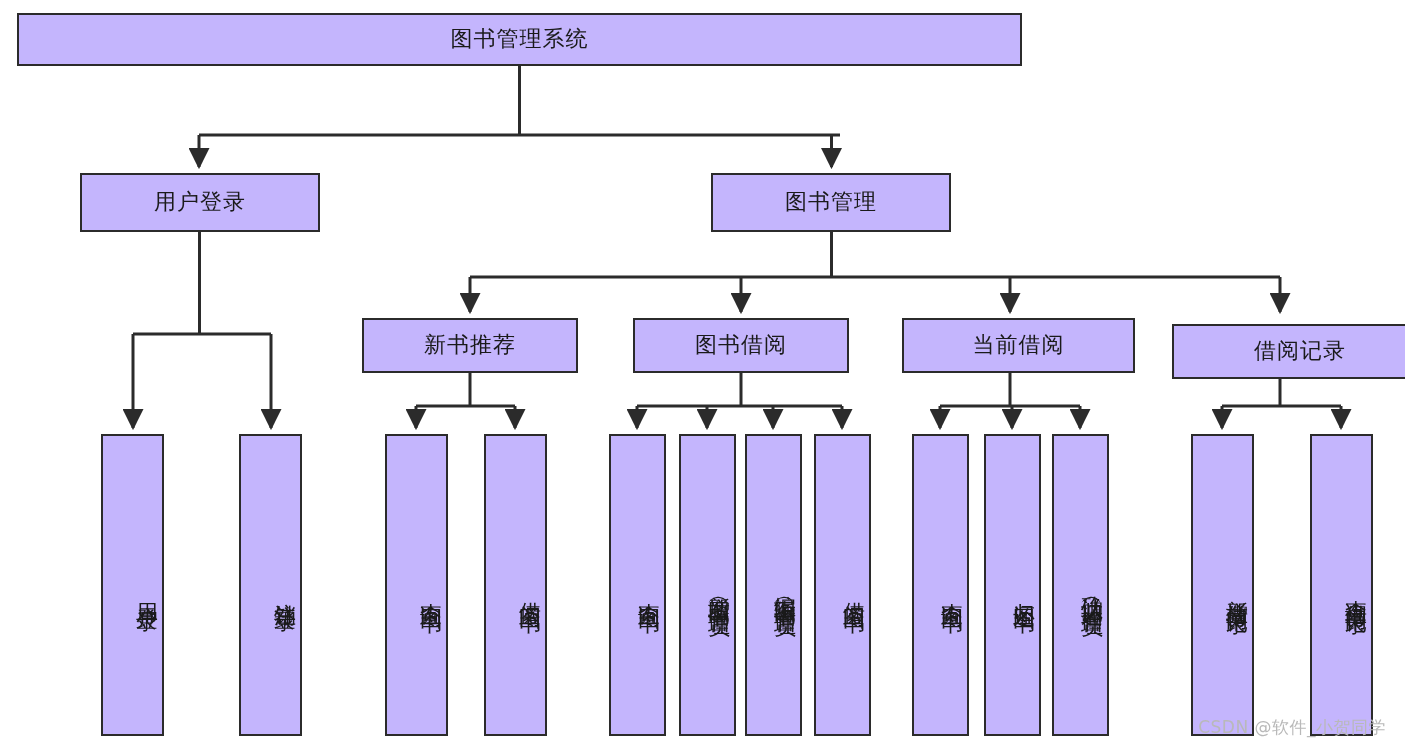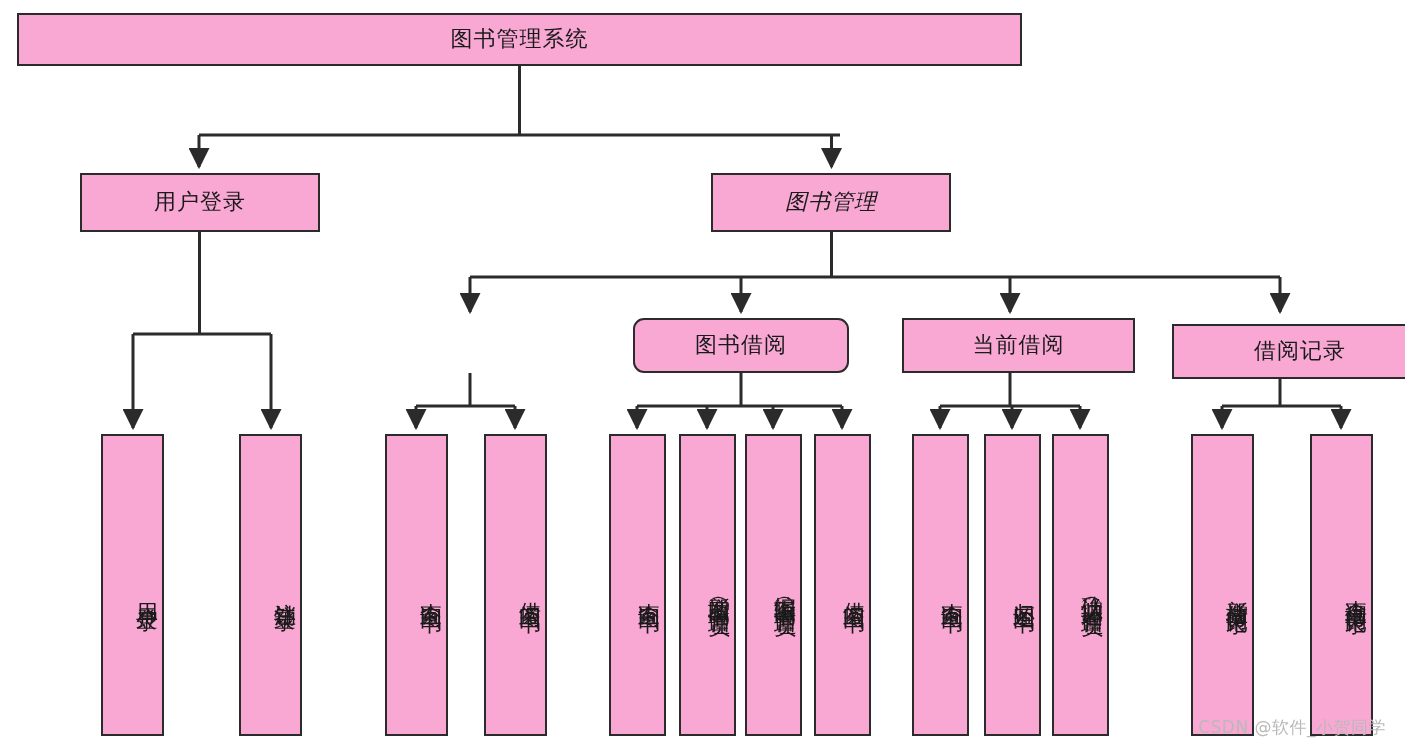--- a/index.html
+++ b/index.html
@@ -8,21 +8,21 @@
     font-family:"DejaVu Sans","Liberation Sans",sans-serif;
     width:1405px;height:747px;overflow:hidden;position:relative;
   }
   #diagram-root{
     position:relative;width:1405px;height:747px;background:#ffffff;
   }
   svg#wires{position:absolute;left:0;top:0;width:1405px;height:747px;}
   .node{
     position:absolute;
     box-sizing:border-box;
-    background:#f9a8d4;
+    background:#c4b5fd;
     border:2.5px solid #2b2b2b;
     display:flex;align-items:center;justify-content:center;
     color:#1a1a1a;
   }
   .node.horiz{
     font-size:22px;
     letter-spacing:1px;
     line-height:1.1;
   }
   .node.vert{
@@ -110,25 +110,28 @@
     </g>
   </svg>
 
   <div class="node horiz" id="node-root" style="left: 17px; top: 13px; width: 1005px; height: 53px;">
     <span class="nlabel">图书管理系统</span>
   </div>
 
   <div class="node horiz" id="node-l2-0" style="left: 80px; top: 173px; width: 240px; height: 59px;">
     <span class="nlabel">用户登录</span>
   </div>
-  <div class="node horiz" id="node-l2-1" style="left: 711px; top: 173px; width: 240px; height: 59px; font-style: italic;">
+  <div class="node horiz" id="node-l2-1" style="left: 711px; top: 173px; width: 240px; height: 59px;">
     <span class="nlabel">图书管理</span>
   </div>
 
-  <div class="node horiz" id="node-l3-1" style="left: 633px; top: 318px; width: 216px; height: 55px; border-radius: 11px;">
+  <div class="node horiz" id="node-l3-0" style="left: 362px; top: 318px; width: 216px; height: 55px;">
+    <span class="nlabel">新书推荐</span>
+  </div>
+  <div class="node horiz" id="node-l3-1" style="left: 633px; top: 318px; width: 216px; height: 55px;">
     <span class="nlabel">图书借阅</span>
   </div>
   <div class="node horiz" id="node-l3-2" style="left: 902px; top: 318px; width: 233px; height: 55px;">
     <span class="nlabel">当前借阅</span>
   </div>
   <div class="node horiz" id="node-l3-3" style="left: 1172px; top: 324px; width: 256px; height: 55px; font-family: Liberation Serif, serif;">
     <span class="nlabel">借阅记录</span>
   </div>
 
   <div class="node vert" id="node-leaf-0" style="left: 101px; top: 434px; width: 63px; height: 302px;">

